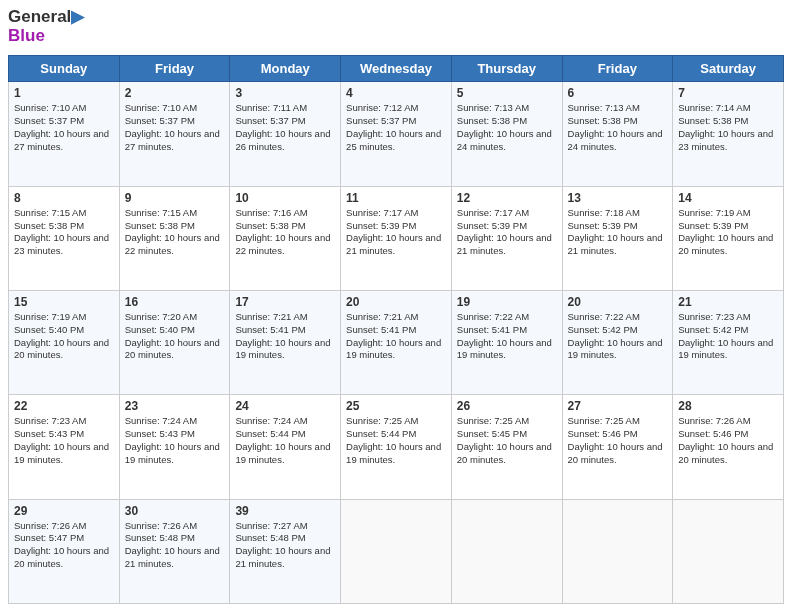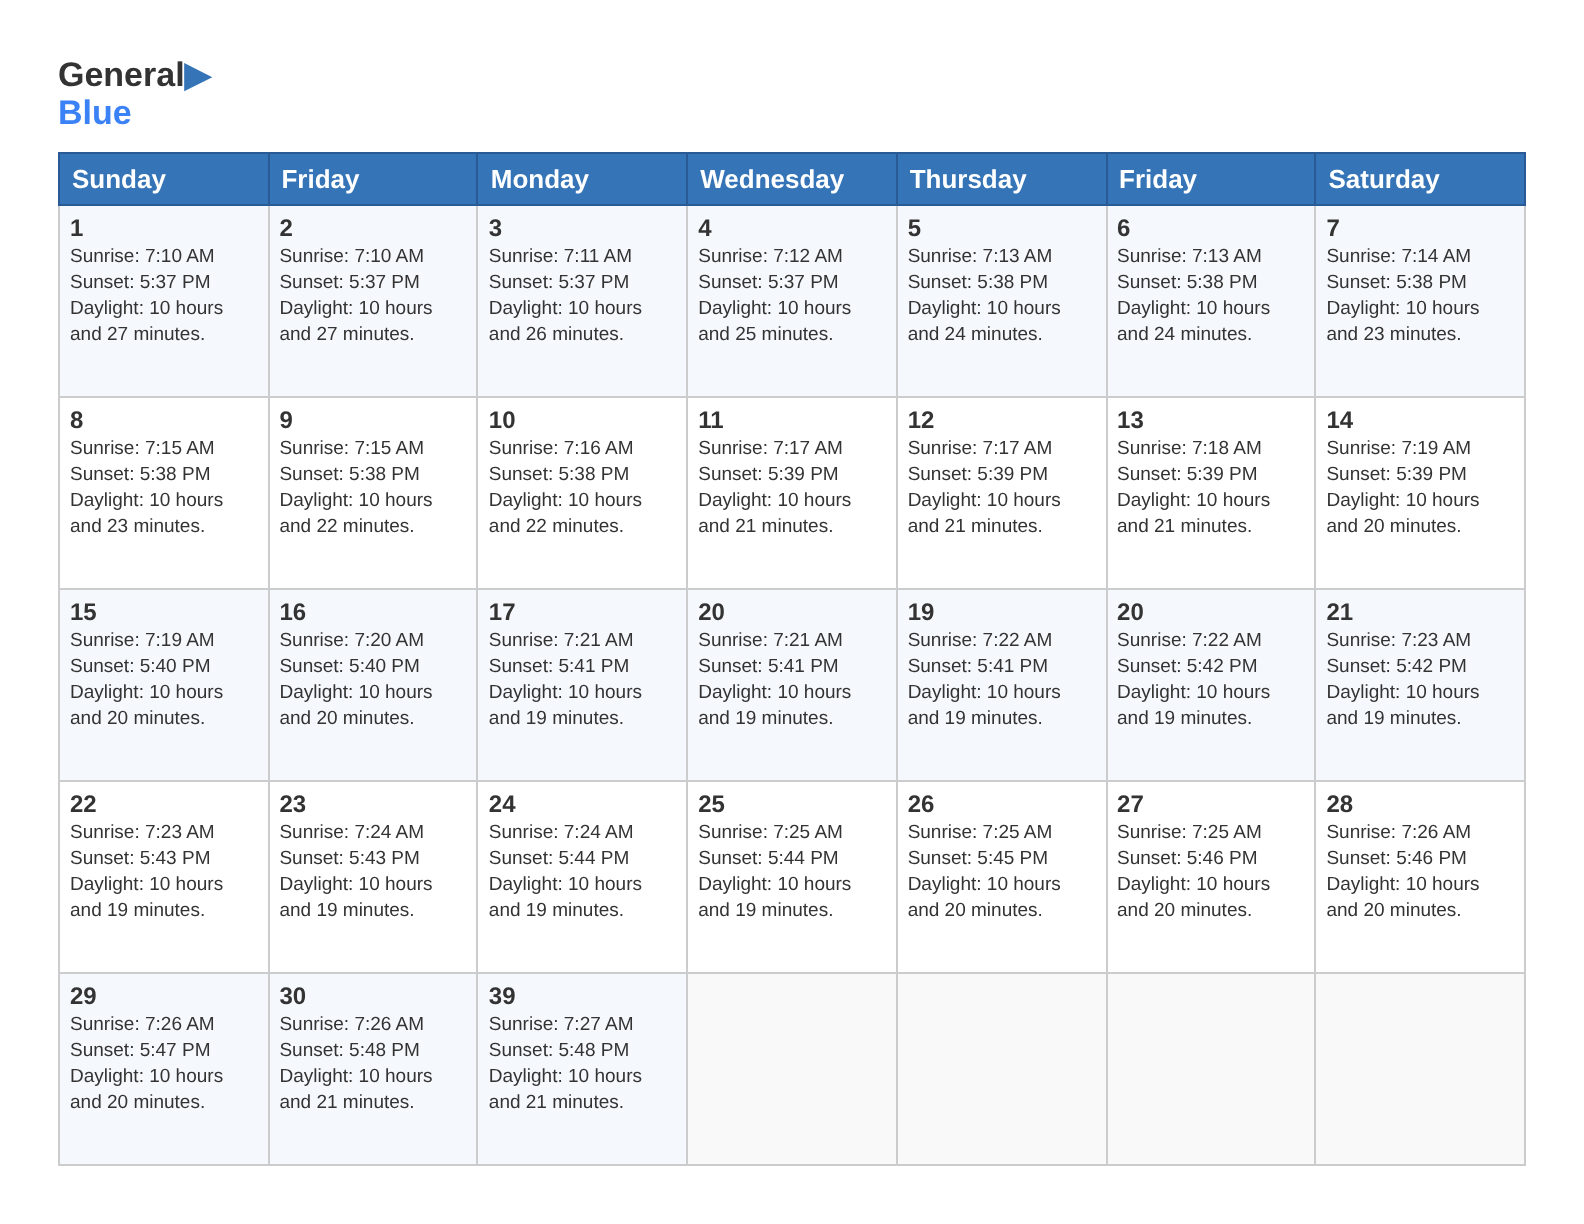--- a/index.html
+++ b/index.html
@@ -6,21 +6,21 @@
     body {
       font-family: Arial, sans-serif;
       background: #fff;
       width: 792px;
       height: 612px;
       overflow: hidden;
     }
     .page {
       width: 792px;
       height: 612px;
-      padding: 29px;
+      padding: 8px;
       display: flex;
       flex-direction: column;
     }
     .header {
       display: flex;
       justify-content: space-between;
       align-items: flex-start;
       margin-bottom: 10px;
     }
     .logo {
@@ -43,21 +43,21 @@
     .calendar {
       flex: 1;
       border: 1px solid #ccc;
       border-collapse: collapse;
       width: 100%;
       table-layout: fixed;
     }
     .calendar th {
       background-color: #3474b7;
       color: white;
-      text-align: left;
+      text-align: center;
       padding: 5px 6px;
       font-size: 13px;
       border: 1px solid #2a5a96;
     }
     .calendar td {
       vertical-align: top;
       padding: 4px 5px;
       border: 1px solid #ccc;
       font-size: 9.5px;
       color: #333;
@@ -83,21 +83,21 @@
     }
   </style>
 </head>
 <body>
 
 <div class="page">
   <div class="header">
     <div class="logo">
   <div style="display:flex;flex-direction:column;line-height:1.1">
     <span style="font-size:17px;font-weight:bold;color:#333">General<span style="color:#3474b7">▶</span></span>
-    <span style="font-size:17px;font-weight:bold;color:#3b82f6">Blue</span>
+    <span style="font-size:17px;font-weight:bold;color:#a21caf">Blue</span>
   </div>
 </div>
     <div class="title-block">
       <div class="main-title"></div>
       <div class="subtitle"></div>
     </div>
   </div>
 
   <table class="calendar" id="cal-table">
     <thead>

